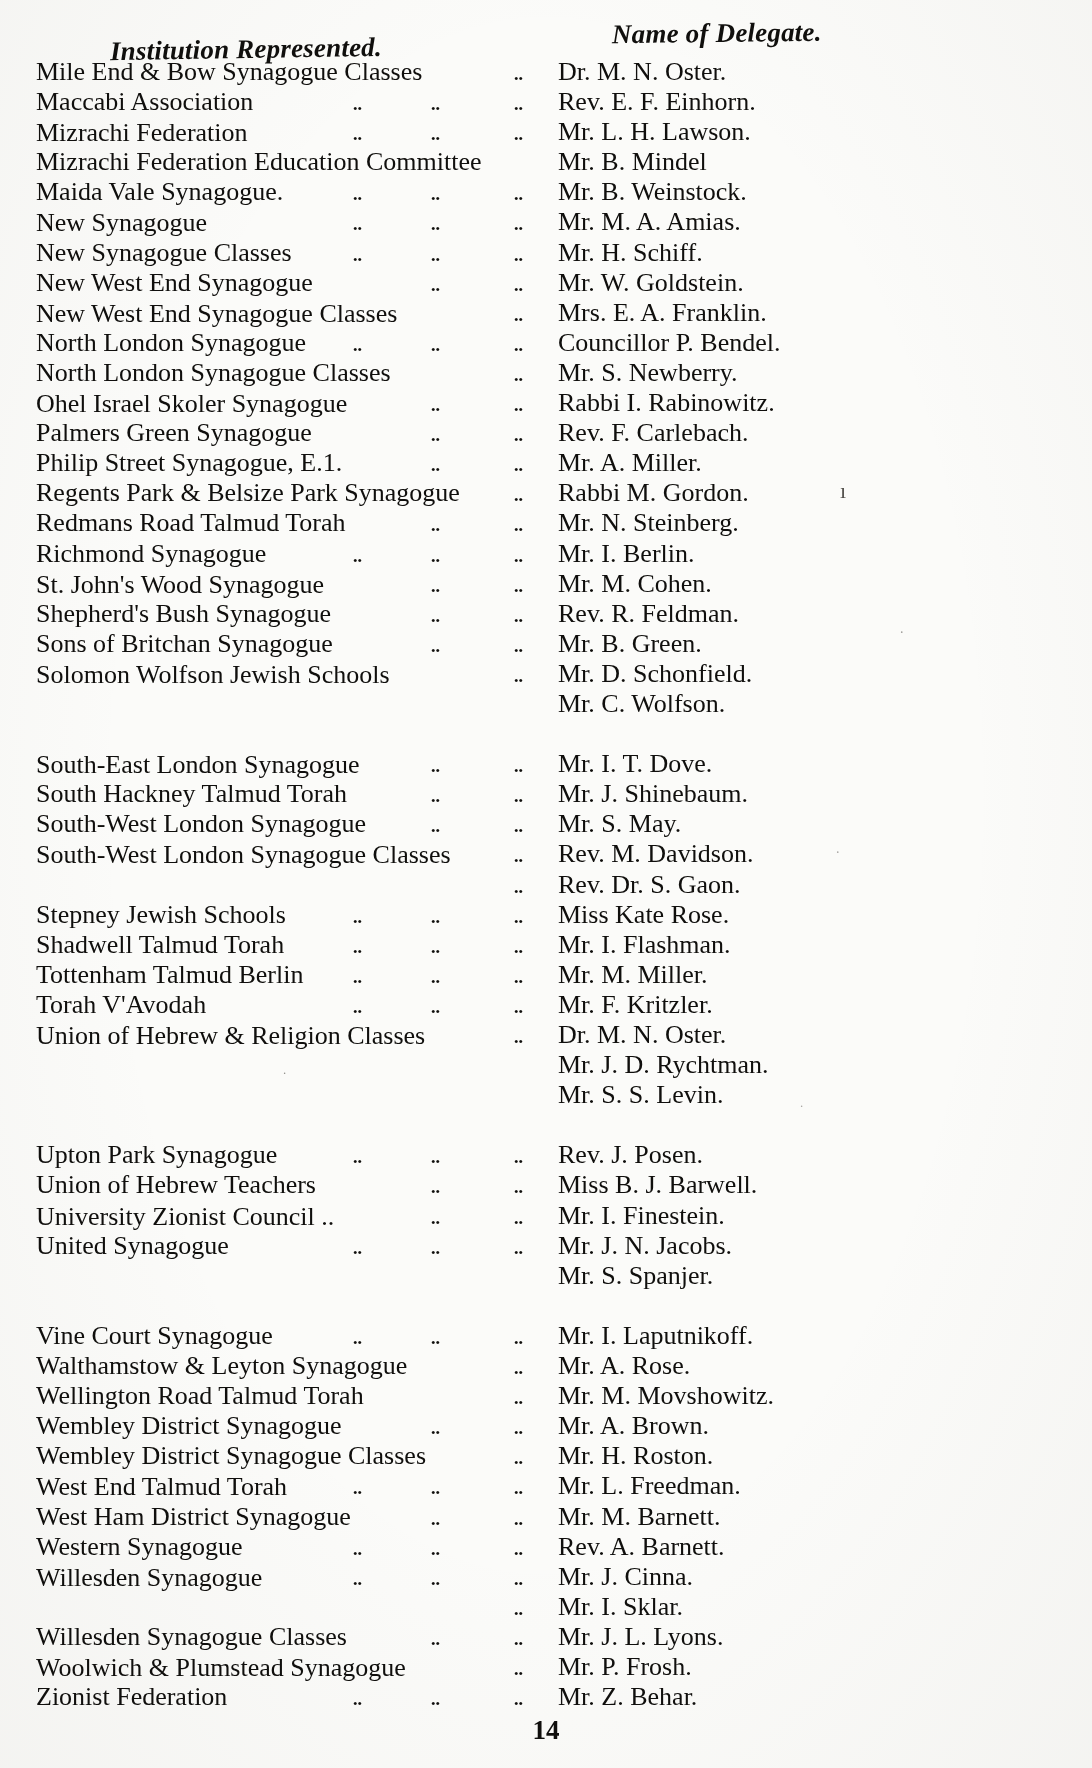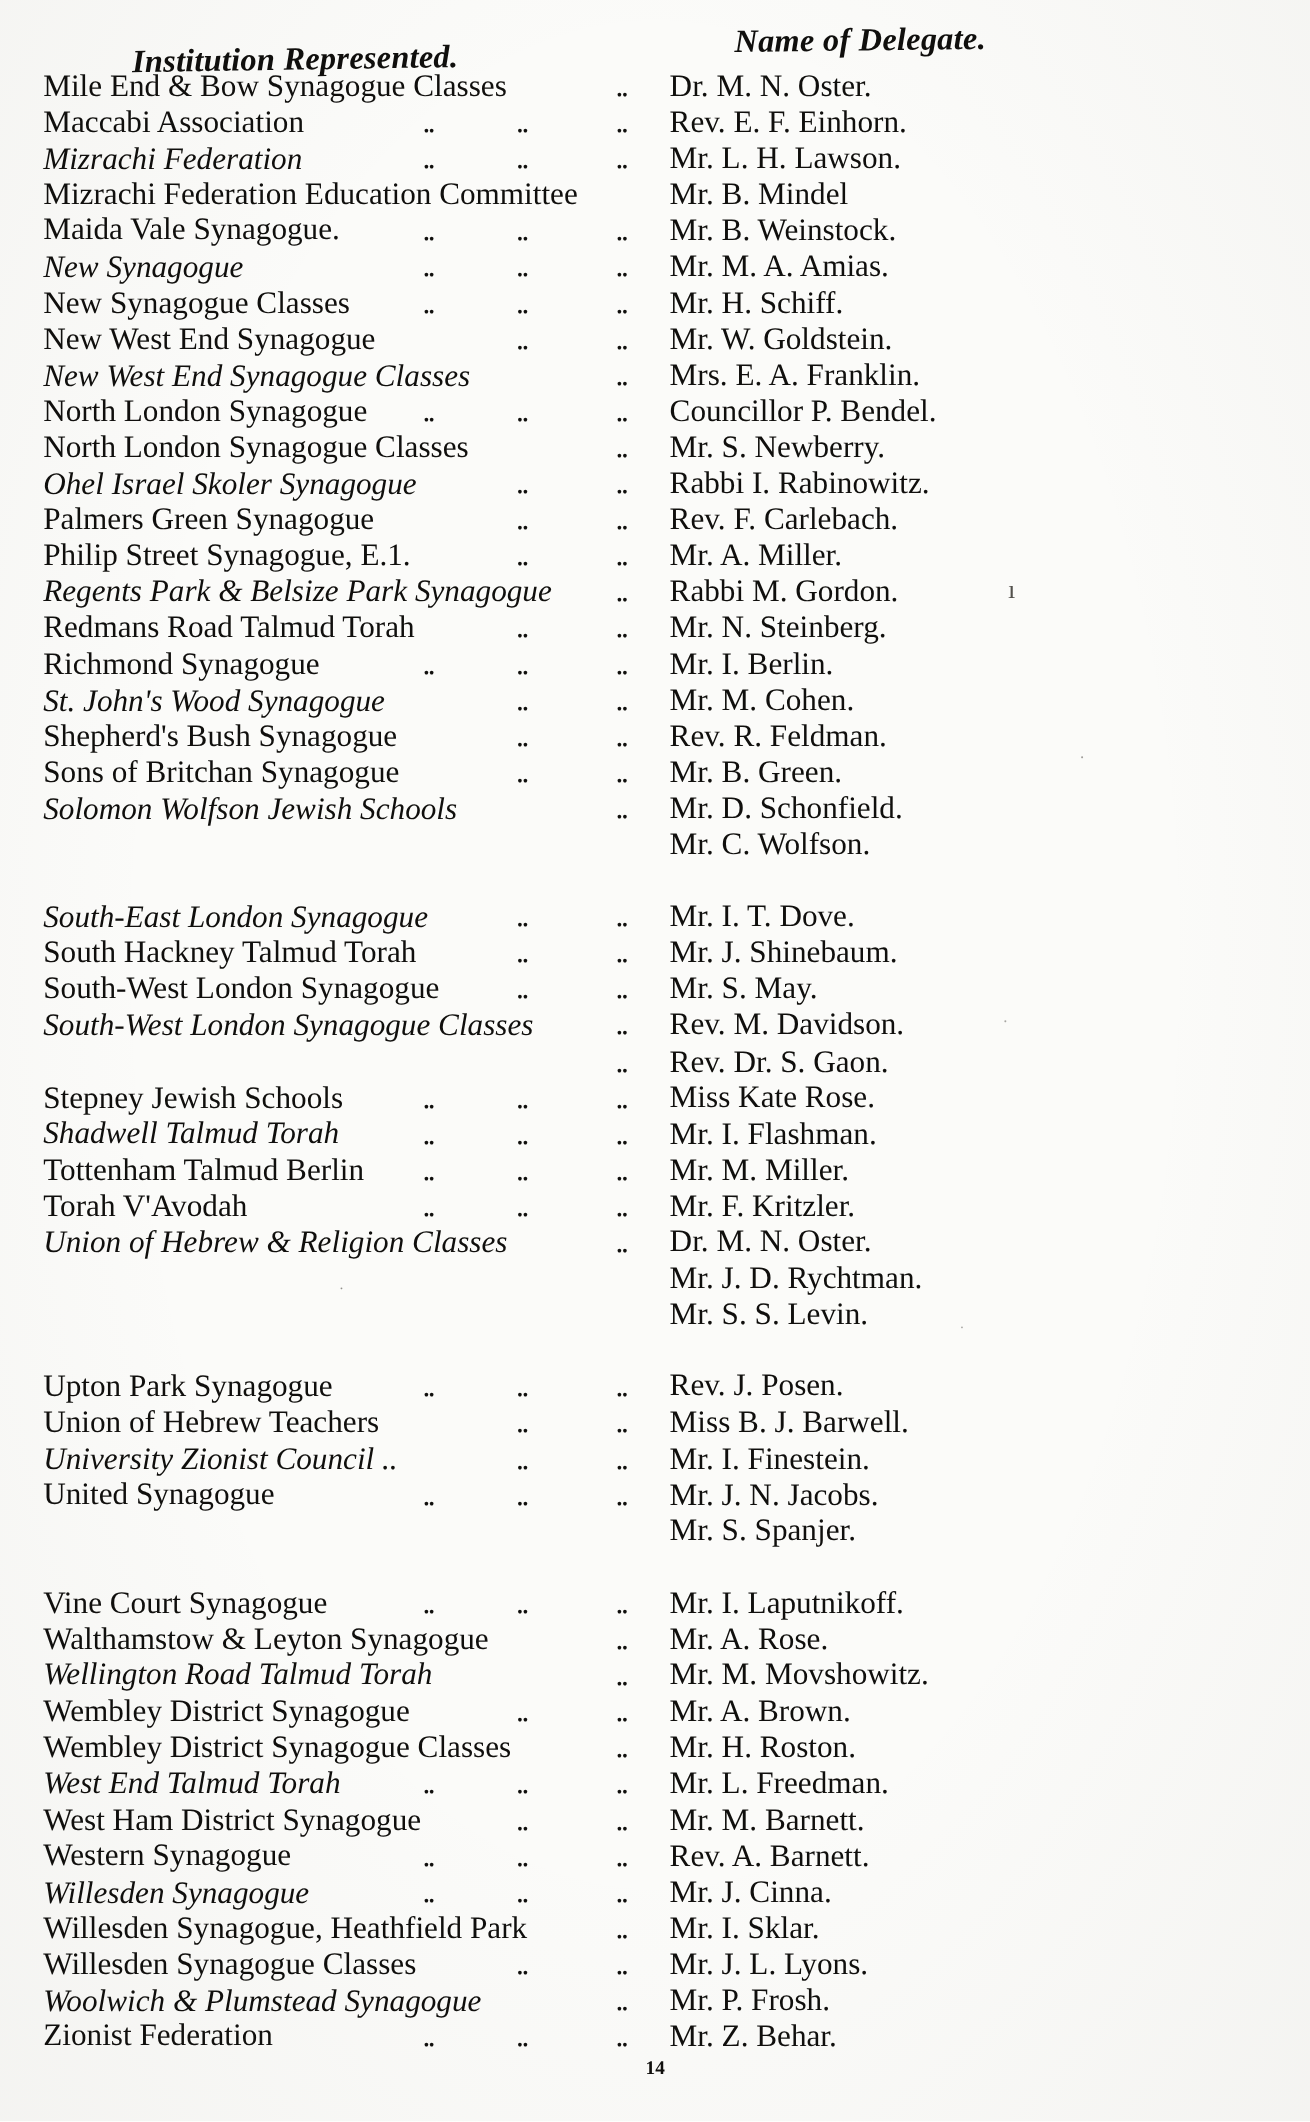--- a/index.html
+++ b/index.html
@@ -89,21 +89,21 @@
   .name {
     position: absolute;
     left: 558px;
     top: 0;
     font-size: 26px;
     line-height: 30px;
     white-space: nowrap;
   }
 
   
-  .row:nth-child(3n)   .inst { transform: translateY(0.5px); font-style: italic; }
+  .row:nth-child(3n)   .inst { transform: translateY(0.5px); }
   .row:nth-child(4n+1) .name { transform: translateY(-0.4px); }
   .row:nth-child(5n)   .inst { transform: translateY(-0.5px); }
 
   
   .stray {
     position: absolute;
     color: #2a2722;
     font-size: 20px;
     line-height: 1;
     opacity: 0.8;
@@ -114,21 +114,21 @@
   .stray-dot-c { left: 283px; top: 1063px; font-size: 13px; opacity: 0.5; }
   .stray-dot-d { left: 800px; top: 1096px; font-size: 13px; opacity: 0.4; }
 
   
   .folio {
     position: absolute;
     top: 1715px;
     left: 0;
     width: 1092px;
     text-align: center;
-    font-size: 16px;
+    font-size: 27px;
     font-weight: 700;
   }
 </style>
 </head>
 <body>
 
 <div class="page">
   <div class="paper-grain"></div>
 
   <div class="col-headers">
@@ -417,21 +417,20 @@
         <span class="name">Rev. A. Barnett.</span>
       </div>
       <div class="row">
         <span class="inst">Willesden Synagogue</span>
         <span class="lead l1">..</span>
         <span class="lead l2">..</span>
         <span class="lead l3">..</span>
         <span class="name">Mr. J. Cinna.</span>
       </div>
       <div class="row">
-        <span class="inst">Willesden Synagogue, Heathfield Park</span>
         <span class="lead l3">..</span>
         <span class="name">Mr. I. Sklar.</span>
       </div>
       <div class="row">
         <span class="inst">Willesden Synagogue Classes</span>
         <span class="lead l2">..</span>
         <span class="lead l3">..</span>
         <span class="name">Mr. J. L. Lyons.</span>
       </div>
       <div class="row">

